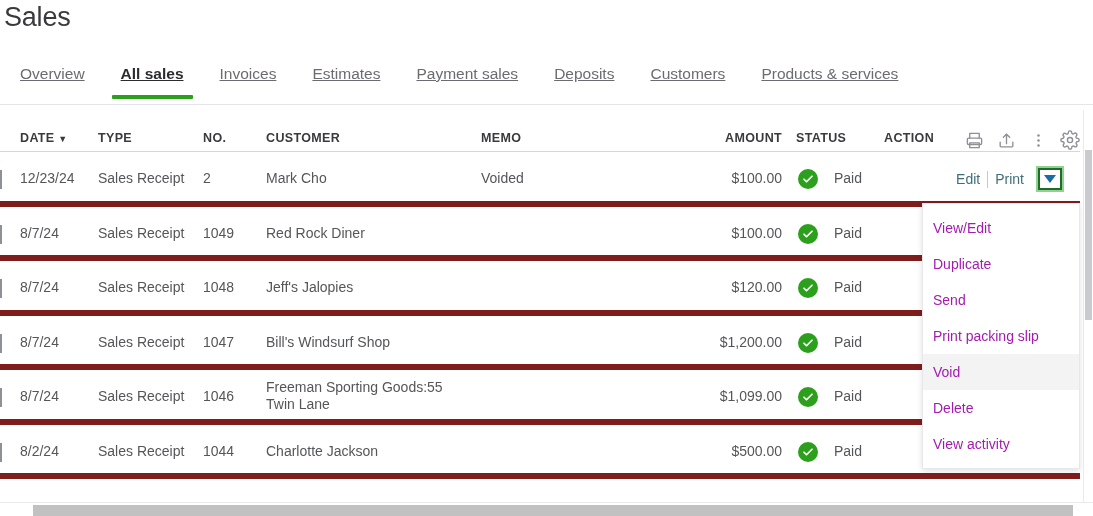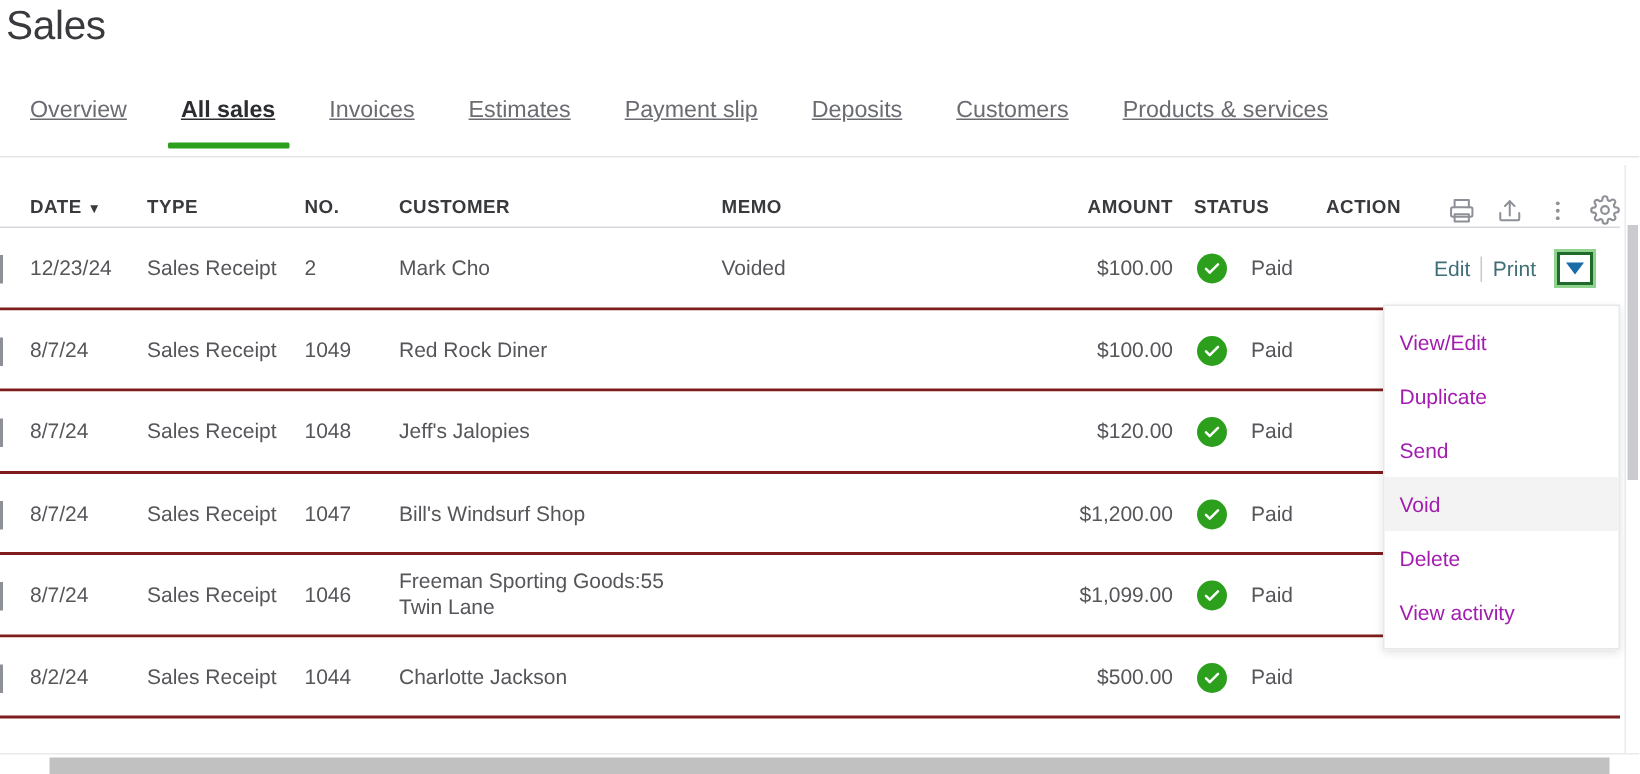--- a/index.html
+++ b/index.html
@@ -87,21 +87,21 @@
   .tool-btn {
     width: 32px; height: 32px;
     display: flex; align-items: center; justify-content: center;
     cursor: pointer;
     color: #8d9096;
   }
 
   .row {
     position: relative;
     height: 54.5px;
-    border-bottom: 2px solid #7f1d1d;
+    border-bottom: 6px solid #7f1d1d;
     background: #fff;
   }
   .row .cell {
     position: absolute;
     font-size: 14px;
     color: #55565a;
     white-space: nowrap;
     top: 18px;
   }
   .row .cell.two-line { top: 9px; white-space: normal; line-height: 17px; width: 200px; }
@@ -223,21 +223,21 @@
 
 <div id="root">
 
   <div class="page-title">Sales</div>
 
   <div class="tabbar" id="tabbar">
       <div class="tab">Overview</div>
       <div class="tab active">All sales</div>
       <div class="tab">Invoices</div>
       <div class="tab">Estimates</div>
-      <div class="tab">Payment slip</div>
+      <div class="tab">Payment sales</div>
       <div class="tab">Deposits</div>
       <div class="tab">Customers</div>
       <div class="tab">Products &amp; services</div>
     </div>
 
   <div class="table">
     <div class="thead">
       <div class="th" style="left:20px;"><span>DATE</span> <span style="font-size:9px;">▼</span></div>
       <div class="th" style="left:98px;">TYPE</div>
       <div class="th" style="left:203px;">NO.</div>
@@ -377,20 +377,21 @@
           </div>
           <div class="cell status-txt" style="left:834px;">Paid</div>
         </div>
       </div>
   </div>
 
   <div class="menu" id="menu">
       <div class="menu-item">View/Edit</div>
       <div class="menu-item">Duplicate</div>
       <div class="menu-item">Send</div>
+      <div class="menu-item">Print packing slip</div>
       <div class="menu-item hover">Void</div>
       <div class="menu-item">Delete</div>
       <div class="menu-item">View activity</div>
     </div>
 
   <div class="vscroll-edge"></div>
   <div class="vscroll-track"></div>
   <div class="vscroll-thumb"></div>
 
   <div class="hscroll-track">

